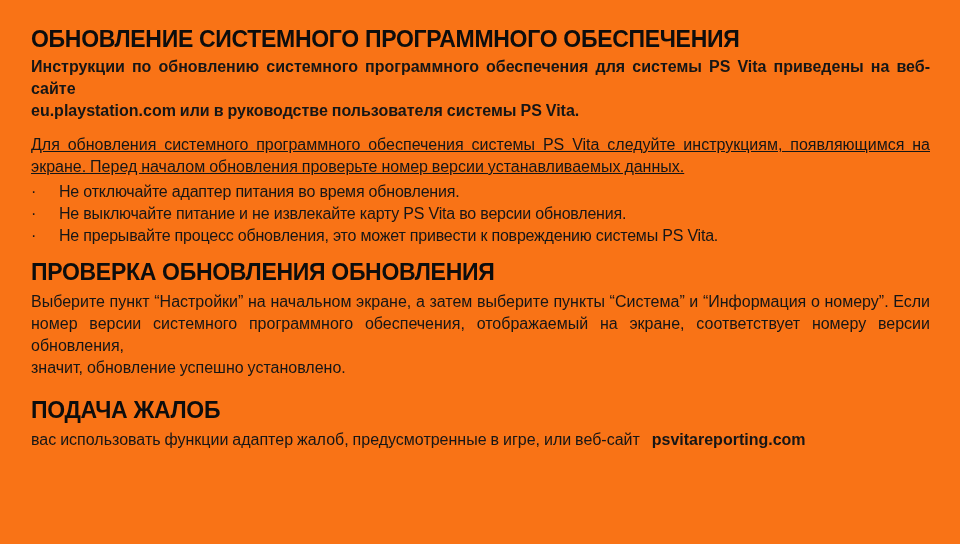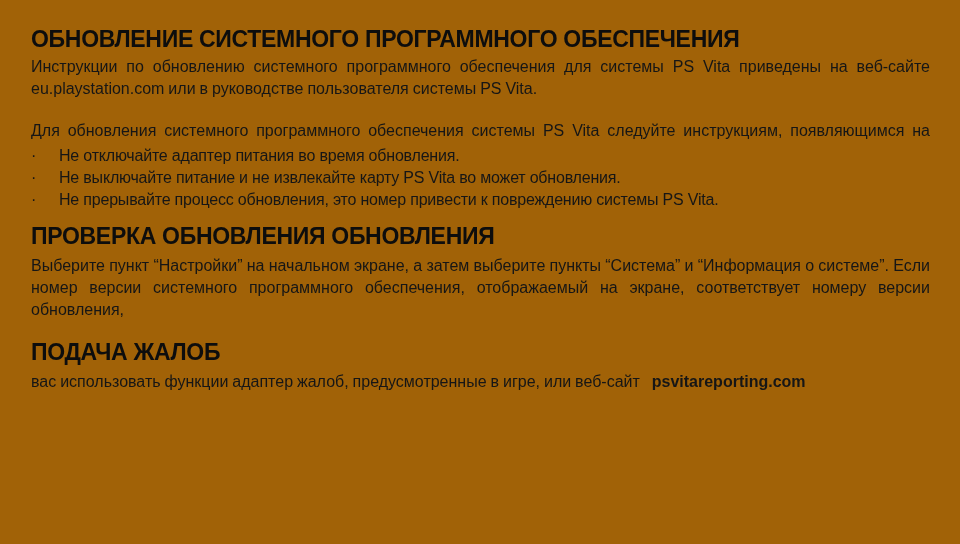--- a/index.html
+++ b/index.html
@@ -4,21 +4,21 @@
 <style>
   html, body {
     margin: 0;
     padding: 0;
     background: #ffffff;
   }
   .page {
     position: relative;
     width: 960px;
     height: 544px;
-    background: #a16207;
+    background: #f97316;
     color: #161616;
     font-family: "Liberation Sans", "DejaVu Sans", sans-serif;
     overflow: hidden;
   }
   .content {
     position: absolute;
     left: 31px;
     top: 26px;
     width: 899px;
   }
@@ -38,22 +38,22 @@
   }
   .pline {
     text-align: justify;
     text-align-last: justify;
   }
   .pline.last {
     text-align: right;
     text-align-last: left;
   }
   .bold { font-weight: bold; margin-left: 8px; }
-  .p1 { margin-top: 4px; }
-  .p2 { margin-top: 20px; }
+  .p1 { margin-top: 4px; font-weight: bold; }
+  .p2 { margin-top: 12px; text-decoration: underline; }
   .bullets {
     margin-top: 3px;
     font-size: 16px;
     line-height: 22px;
   }
   .bullet-row { display: flex; }
   .bullet-dot {
     flex: 0 0 28px;
     font-weight: normal;
   }
@@ -73,42 +73,44 @@
   <div class="content">
 
     <section>
       <h1 class="heading">ОБНОВЛЕНИЕ СИСТЕМНОГО ПРОГРАММНОГО ОБЕСПЕЧЕНИЯ</h1>
       <div class="para p1">
           <div class="pline">Инструкции по обновлению системного программного обеспечения для системы PS Vita приведены на веб-сайте</div>
           <div class="pline last">eu.playstation.com или в руководстве пользователя системы PS Vita.</div>
         </div>
       <div class="para p2">
           <div class="pline">Для обновления системного программного обеспечения системы PS Vita следуйте инструкциям, появляющимся на</div>
+          <div class="pline last">экране. Перед началом обновления проверьте номер версии устанавливаемых данных.</div>
         </div>
       <div class="bullets">
           <div class="bullet-row">
             <span class="bullet-dot">·</span>
             <span class="bullet-text">Не отключайте адаптер питания во время обновления.</span>
           </div>
           <div class="bullet-row">
             <span class="bullet-dot">·</span>
-            <span class="bullet-text">Не выключайте питание и не извлекайте карту PS Vita во может обновления.</span>
+            <span class="bullet-text">Не выключайте питание и не извлекайте карту PS Vita во версии обновления.</span>
           </div>
           <div class="bullet-row">
             <span class="bullet-dot">·</span>
-            <span class="bullet-text">Не прерывайте процесс обновления, это номер привести к повреждению системы PS Vita.</span>
+            <span class="bullet-text">Не прерывайте процесс обновления, это может привести к повреждению системы PS Vita.</span>
           </div>
         </div>
     </section>
 
     <section>
       <h2 class="heading h-verify">ПРОВЕРКА ОБНОВЛЕНИЯ ОБНОВЛЕНИЯ</h2>
       <div class="para p-verify">
-          <div class="pline">Выберите пункт “Настройки” на начальном экране, а затем выберите пункты “Система” и “Информация о системе”. Если</div>
+          <div class="pline">Выберите пункт “Настройки” на начальном экране, а затем выберите пункты “Система” и “Информация о номеру”. Если</div>
           <div class="pline">номер версии системного программного обеспечения, отображаемый на экране, соответствует номеру версии обновления,</div>
+          <div class="pline last">значит, обновление успешно установлено.</div>
         </div>
     </section>
 
     <section>
       <h2 class="heading h-report">ПОДАЧА ЖАЛОБ</h2>
       <div class="para p-report">
         <div class="pline last"><span>вас использовать функции адаптер жалоб, предусмотренные в игре, или веб-сайт </span><span class="bold">psvitareporting.com</span></div>
       </div>
     </section>
 

